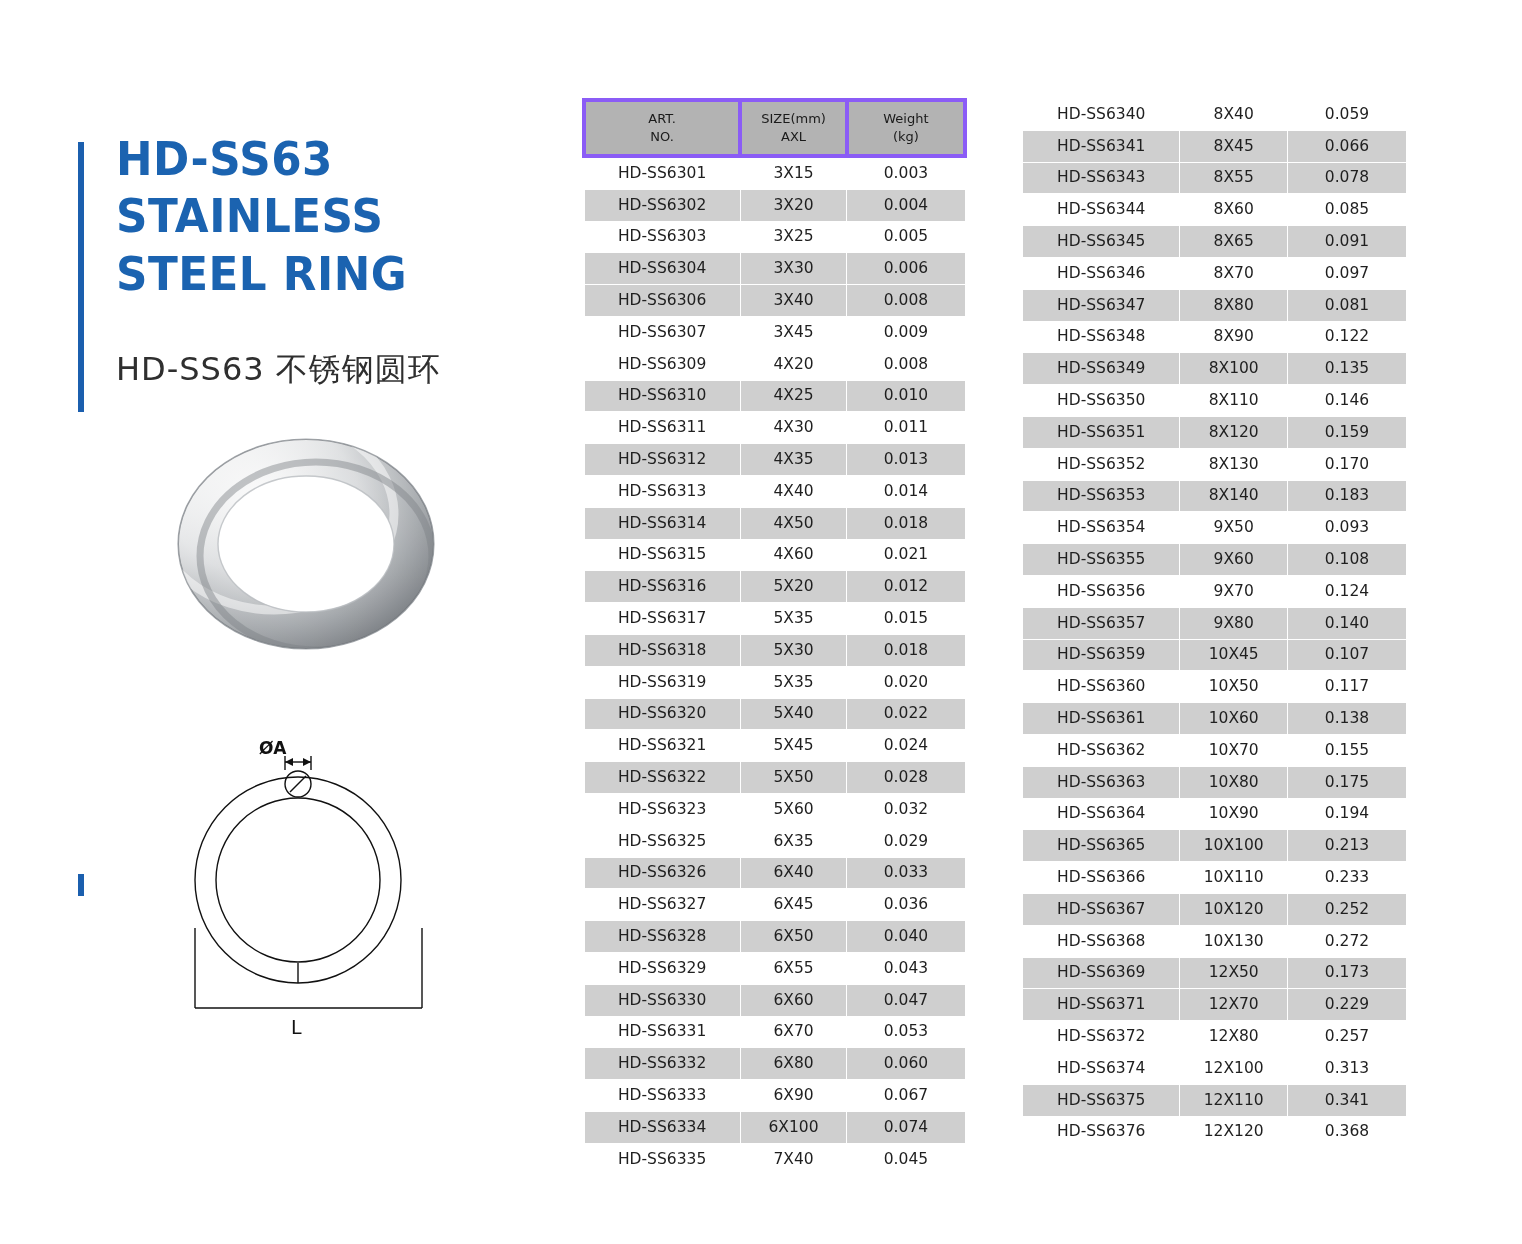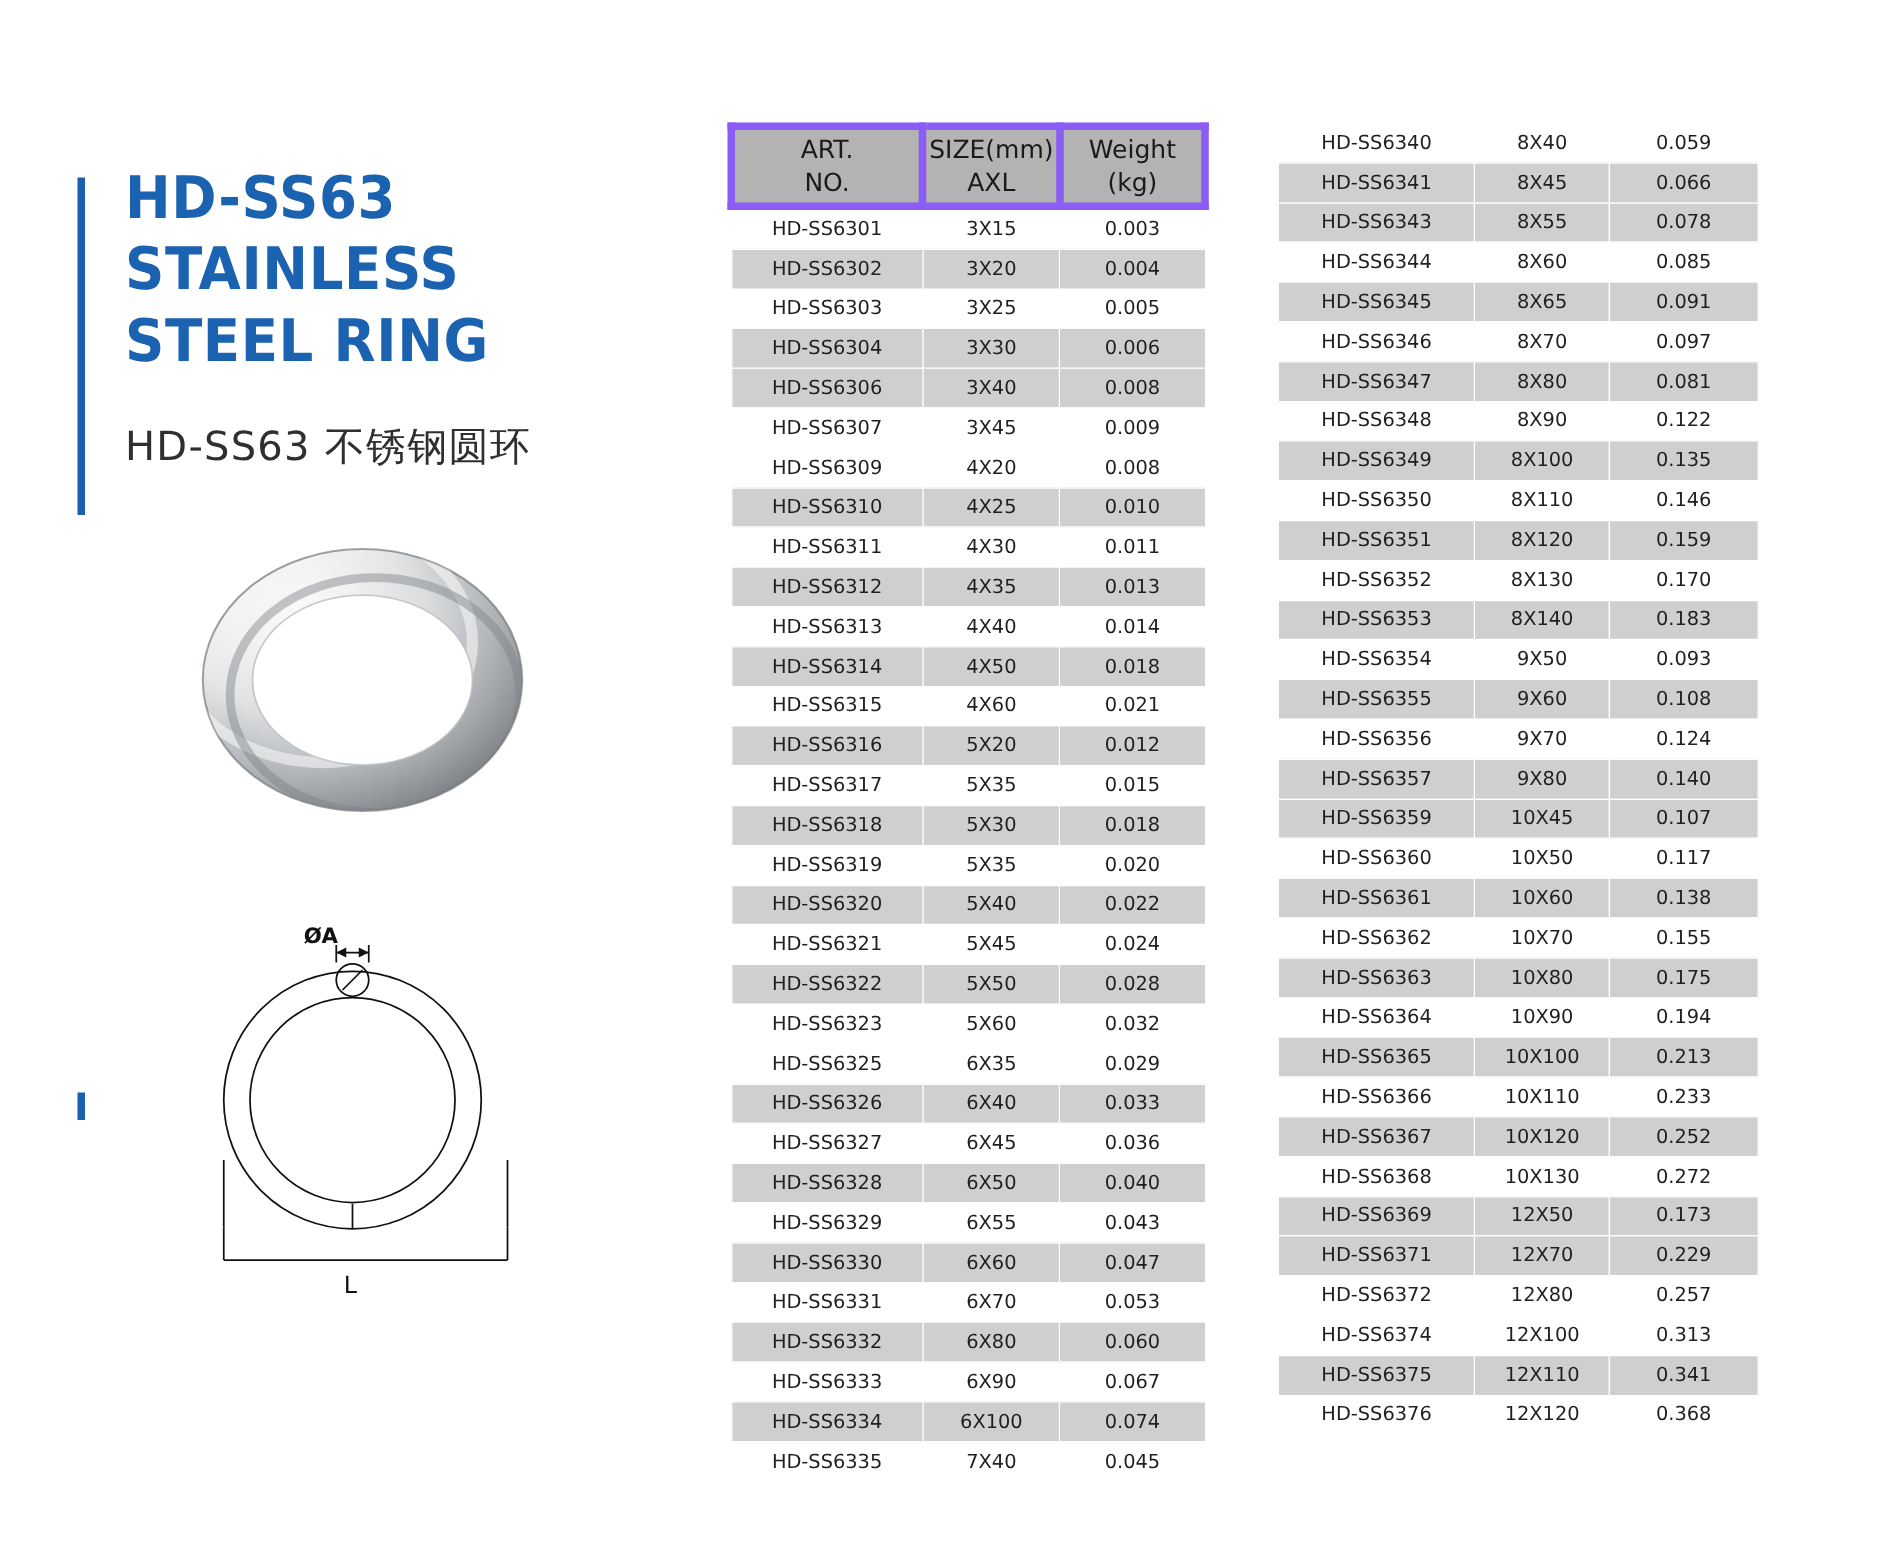--- a/index.html
+++ b/index.html
@@ -11,21 +11,21 @@
     width: 1522px;
     height: 1244px;
     position: relative;
     overflow: hidden;
     font-family: "Liberation Sans", sans-serif;
   }
 
   
   .left-col {
     position: absolute;
-    left: 0;
+    left: 16px;
     top: 0;
     width: 560px;
     height: 896px;
   }
   .title-block {
     position: absolute;
     left: 62px;
     top: 130px;
     width: 470px;
   }
@@ -44,21 +44,21 @@
     font-weight: bold;
     font-size: 47px;
     line-height: 1.22;
     letter-spacing: 0.5px;
     transform: scaleX(0.93);
     transform-origin: left center;
     white-space: pre-line;
   }
   .title-sub {
     margin-left: 38px;
-    margin-top: 34px;
+    margin-top: 46px;
     color: #2f2f2f;
     font-size: 32px;
     letter-spacing: 1px;
     font-family: "DejaVu Sans", sans-serif;
   }
 
   
   .ring-photo {
     position: absolute;
     left: 150px;
@@ -99,22 +99,22 @@
     border-collapse: collapse;
     width: 100%;
     font-size: 15.5px;
     color: #1f1f1f;
     font-family: "DejaVu Sans", sans-serif;
   }
   table.spec th {
     background: #b3b3b3;
     color: #1a1a1a;
     font-weight: normal;
-    font-size: 20px;
-    border: 6px solid #8b5cf6;
+    font-size: 13px;
+    border: 4px solid #8b5cf6;
     padding: 2px 2px;
     line-height: 1.35;
     text-align: center;
     height: 48px;
     vertical-align: middle;
     margin-top: 10px;
   }
   table.spec td {
     border: 1px solid #ffffff;
     text-align: center;

